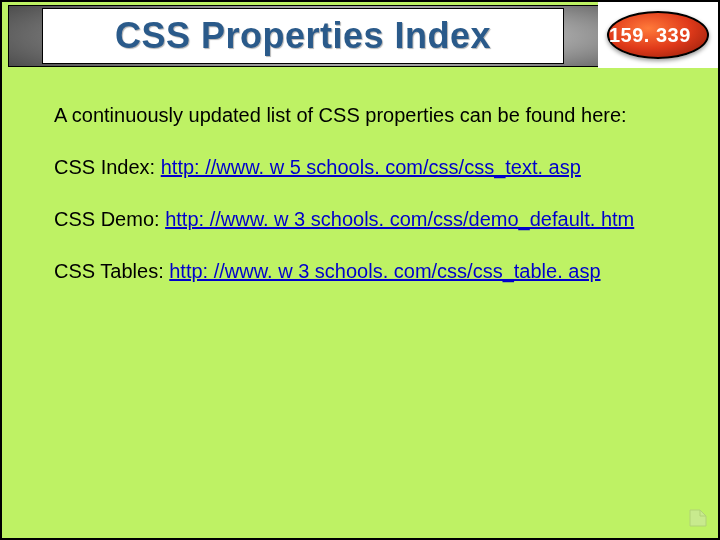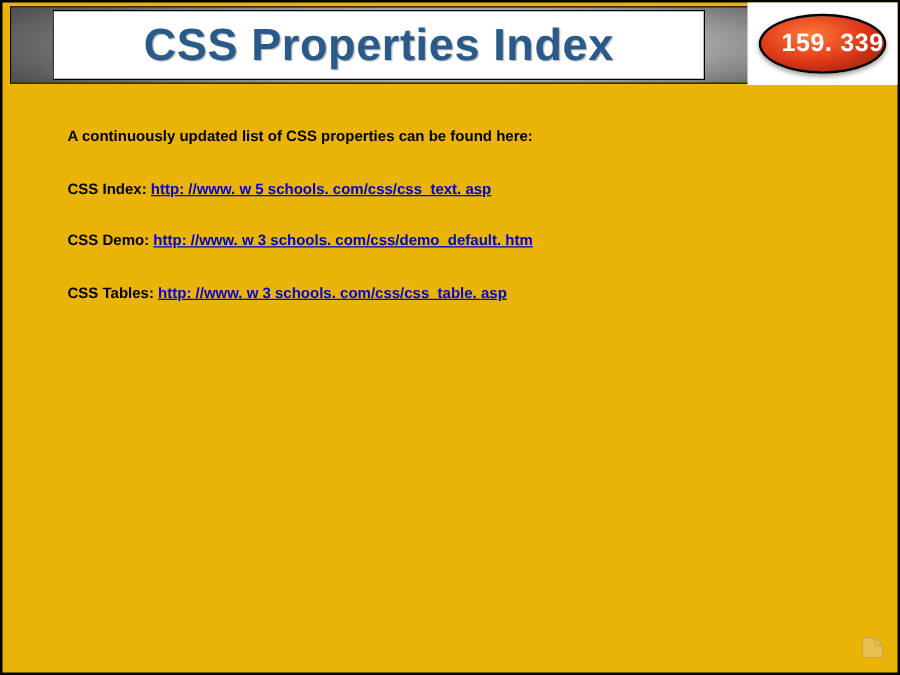--- a/index.html
+++ b/index.html
@@ -10,21 +10,21 @@
     font-family: Arial, Helvetica, sans-serif;
     background: #ffffff;
     overflow: hidden;
   }
   .slide {
     position: relative;
     width: 720px;
     height: 540px;
     box-sizing: border-box;
     border: 2px solid #000;
-    background: #eab308;
+    background: #bef264;
   }
   .header-bar {
     position: absolute;
     top: 3px;
     left: 6px;
     right: 6px;
     height: 60px;
     background: radial-gradient(ellipse 70% 120% at 50% 50%, #e8e8e8 0%, #bfbfbf 30%, #6d6d6d 65%, #2d2d2d 100%);
     border: 1px solid #000;
   }
@@ -61,37 +61,36 @@
     justify-content: center;
   }
   .badge {
     width: 98px;
     height: 44px;
     background: radial-gradient(ellipse at 40% 35%, #ff7a3a 0%, #e03a1a 50%, #8a1a0a 100%);
     border: 2px solid #000;
     border-radius: 50%;
     display: flex;
     align-items: center;
-    justify-content: flex-end;
+    justify-content: flex-start;
     color: #fff;
     font-size: 20px;
     font-weight: bold;
     font-family: Arial, Helvetica, sans-serif;
     box-shadow: 0 2px 4px rgba(0,0,0,0.4);
     letter-spacing: 0.5px;
   }
   .content {
     position: absolute;
     top: 100px;
     left: 52px;
     right: 60px;
-    font-size: 12px;
+    font-size: 20px;
     line-height: 1.3;
     color: #000;
-    font-weight: bold;
   }
   .content p {
     margin: 0 0 26px 0;
   }
   .content a {
     color: #0000cc;
     text-decoration: underline;
   }
   .corner-icon {
     position: absolute;

